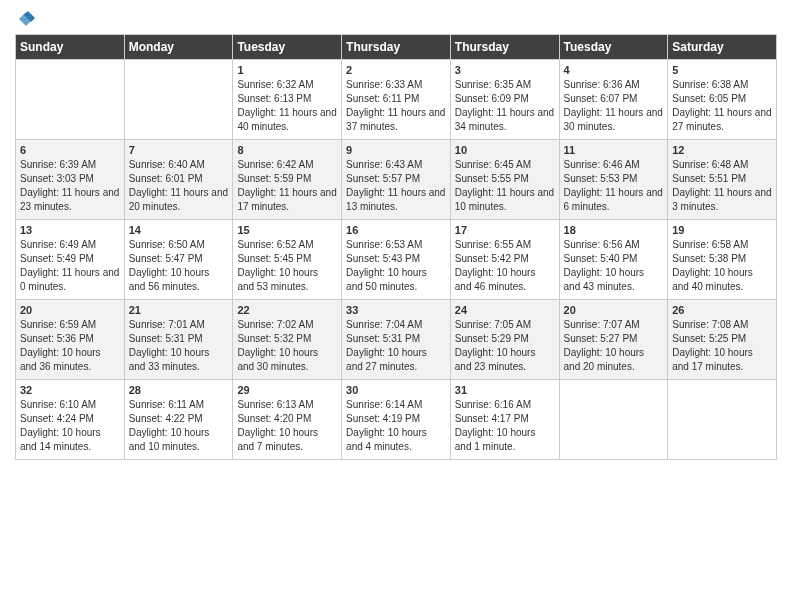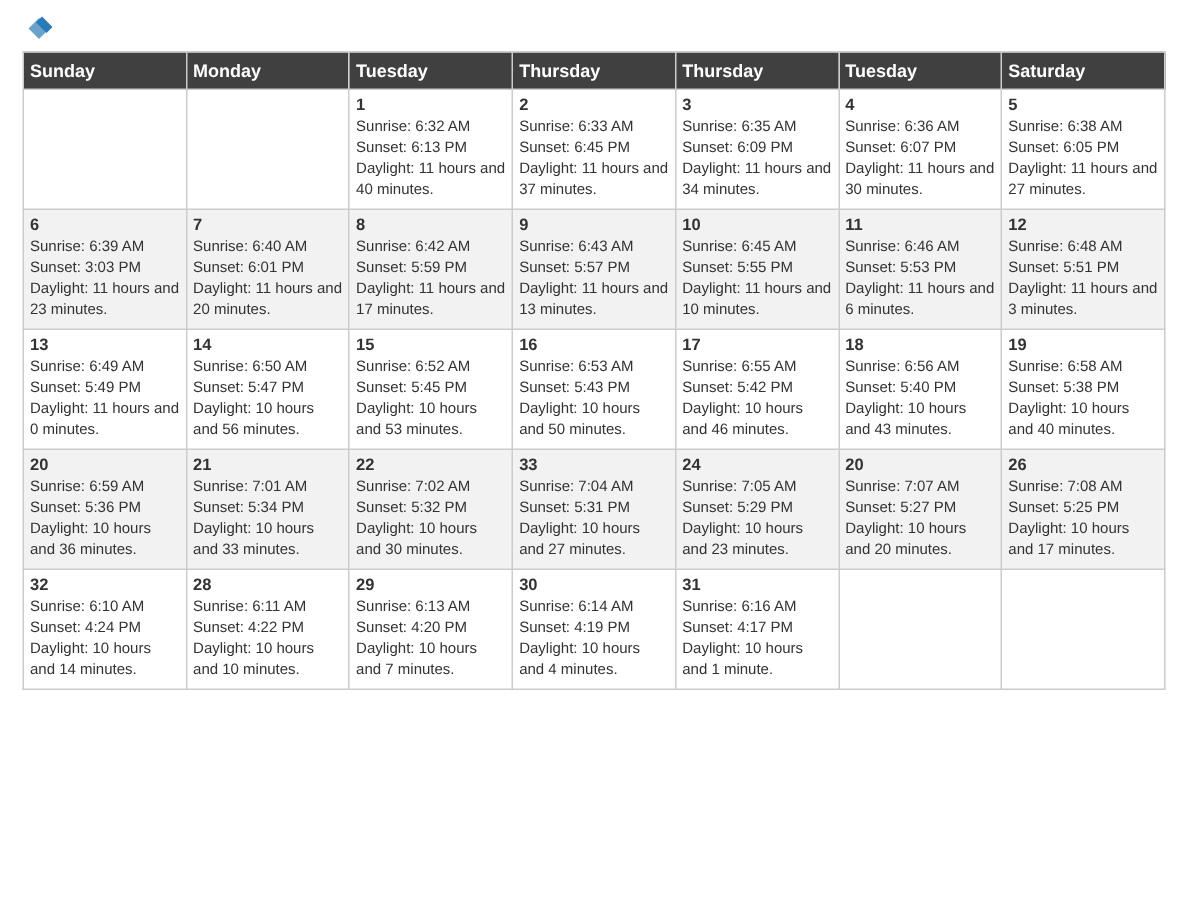--- a/index.html
+++ b/index.html
@@ -141,21 +141,21 @@
           <td></td>
           <td>
             <span class="cell-date">1</span>
             <div class="cell-info">Sunrise: 6:32 AM
 Sunset: 6:13 PM
 Daylight: 11 hours and 40 minutes.</div>
           </td>
           <td>
             <span class="cell-date">2</span>
             <div class="cell-info">Sunrise: 6:33 AM
-Sunset: 6:45 PM
+Sunset: 6:11 PM
 Daylight: 11 hours and 37 minutes.</div>
           </td>
           <td>
             <span class="cell-date">3</span>
             <div class="cell-info">Sunrise: 6:35 AM
 Sunset: 6:09 PM
 Daylight: 11 hours and 34 minutes.</div>
           </td>
           <td>
             <span class="cell-date">4</span>
@@ -261,21 +261,21 @@
         <tr>
           <td>
             <span class="cell-date">20</span>
             <div class="cell-info">Sunrise: 6:59 AM
 Sunset: 5:36 PM
 Daylight: 10 hours and 36 minutes.</div>
           </td>
           <td>
             <span class="cell-date">21</span>
             <div class="cell-info">Sunrise: 7:01 AM
-Sunset: 5:34 PM
+Sunset: 5:31 PM
 Daylight: 10 hours and 33 minutes.</div>
           </td>
           <td>
             <span class="cell-date">22</span>
             <div class="cell-info">Sunrise: 7:02 AM
 Sunset: 5:32 PM
 Daylight: 10 hours and 30 minutes.</div>
           </td>
           <td>
             <span class="cell-date">33</span>

